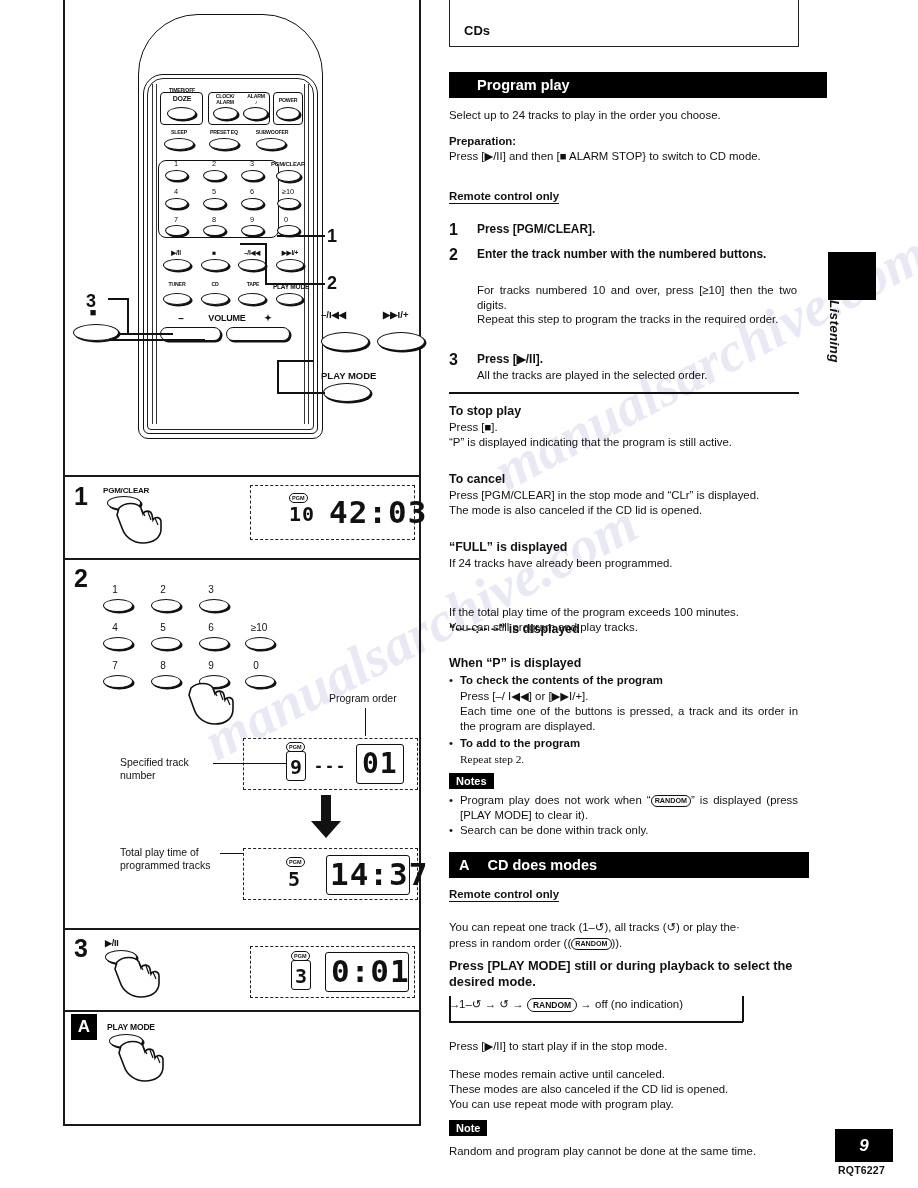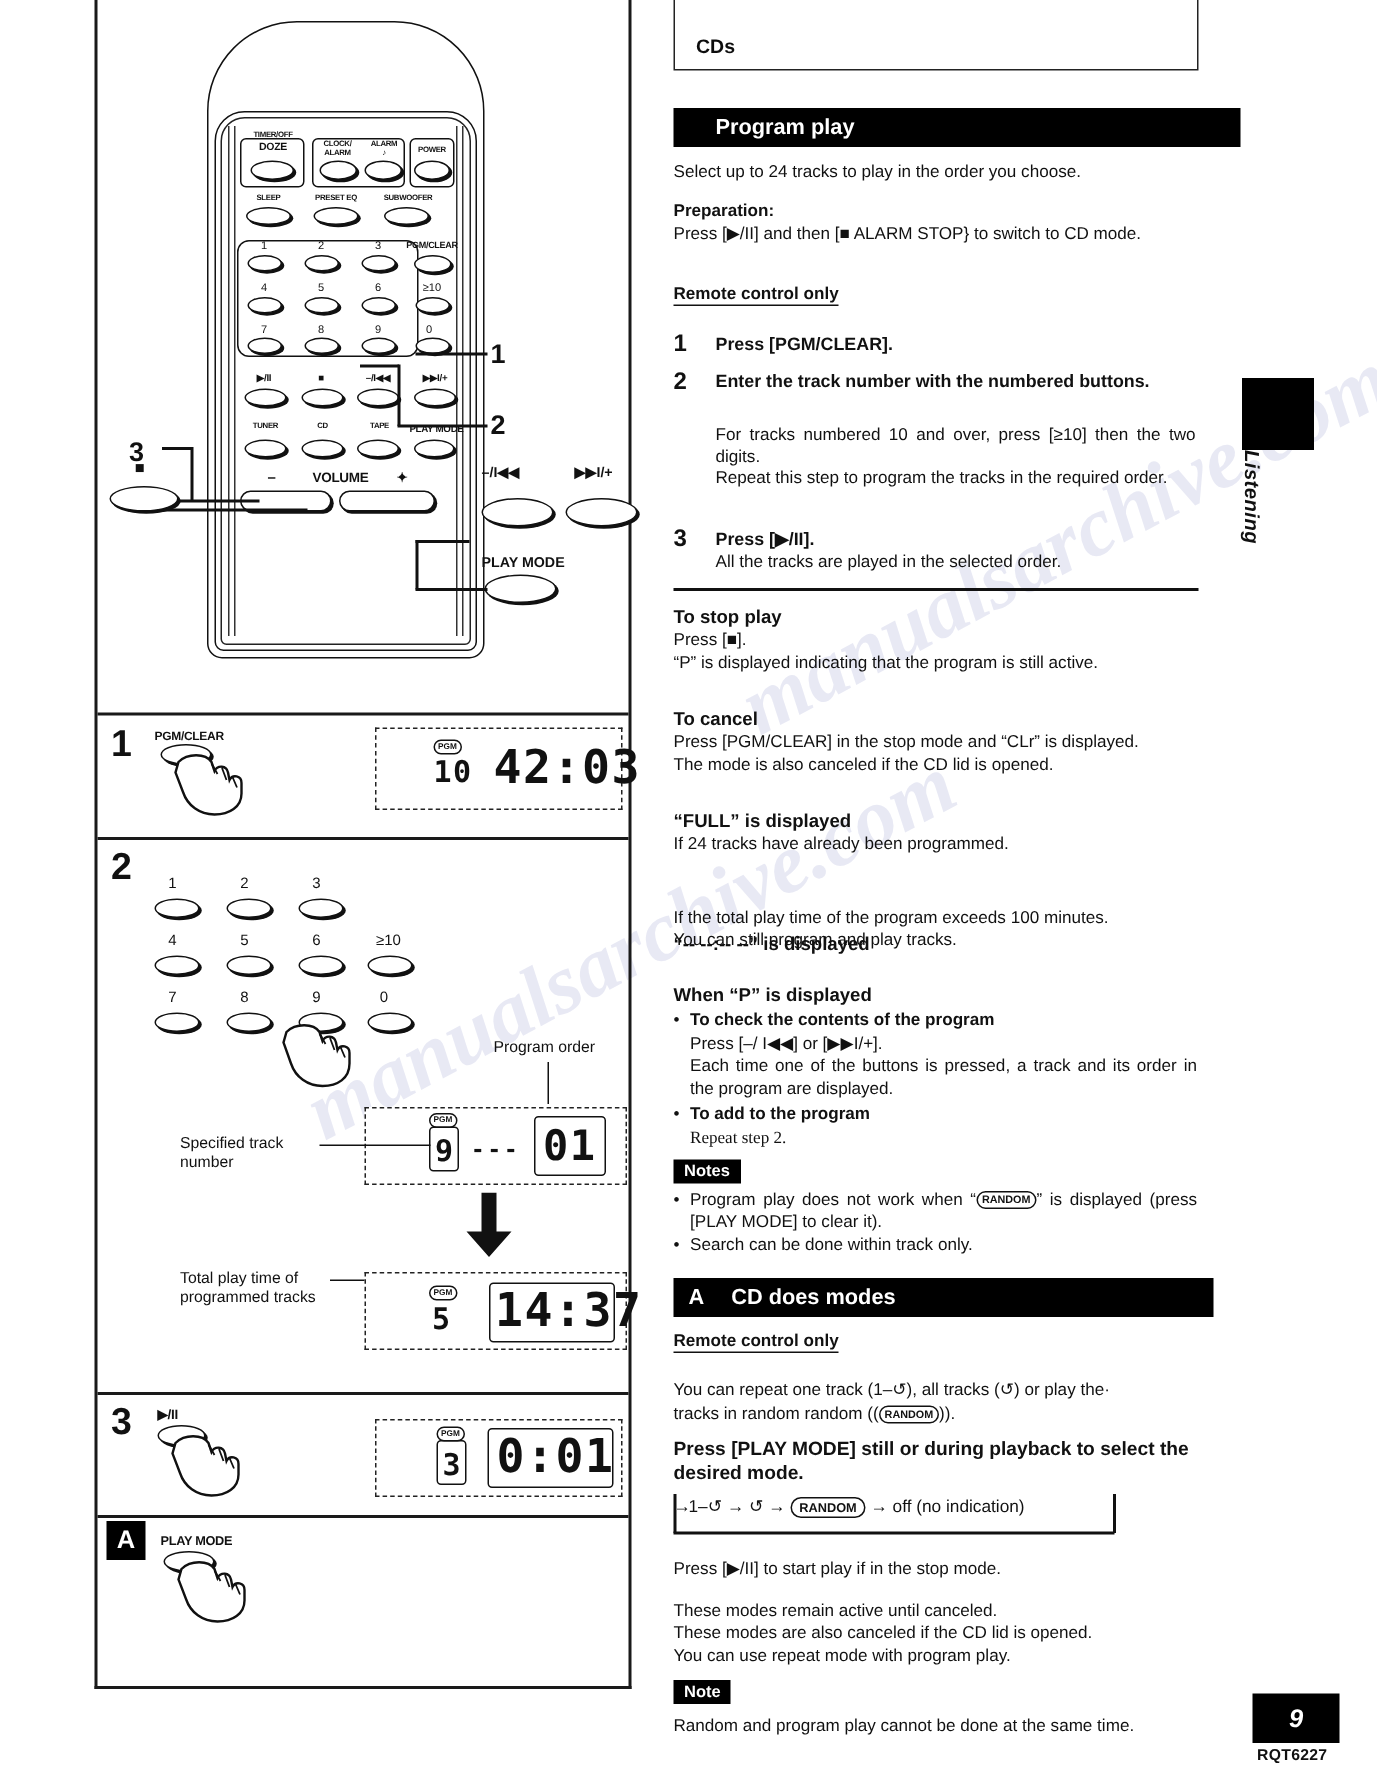--- a/index.html
+++ b/index.html
@@ -447,21 +447,21 @@
 
   <div class="secbar" style="left:449px;top:852px;width:350px;height:26px;padding-left:10px;">
     <span style="margin-right:18px;">A</span>
     <span>CD does modes</span>
   </div>
 
   <div class="ul-head" style="left:449px;top:888px;">Remote control only</div>
 
   <div class="body-t" style="left:449px;top:920px;width:356px;">You can repeat one track (1–↺), all tracks (↺) or play the·</div>
   <div class="body-t" style="left:449px;top:936px;width:356px;">
-    <span>tracks in random random ((</span><span class="pill">RANDOM</span><span>)).</span>
+    <span>press in random order ((</span><span class="pill">RANDOM</span><span>)).</span>
   </div>
 
   <div class="body-t hd" style="left:449px;top:958px;width:352px;font-size:12.8px;line-height:16px;">Press [PLAY MODE] still or during playback to select the desired mode.</div>
 
   <div style="position:absolute;left:449px;top:997px;width:300px;height:26px;font-size:11.5px;color:#111;white-space:nowrap;">
     <span style="display:inline-block;width:10px;">→</span><span>1–↺</span>
     <span>→</span>
     <span>↺</span>
     <span>→</span>
     <span class="pill" style="font-size:8.5px;padding:0 5px;line-height:12px;">RANDOM</span>

